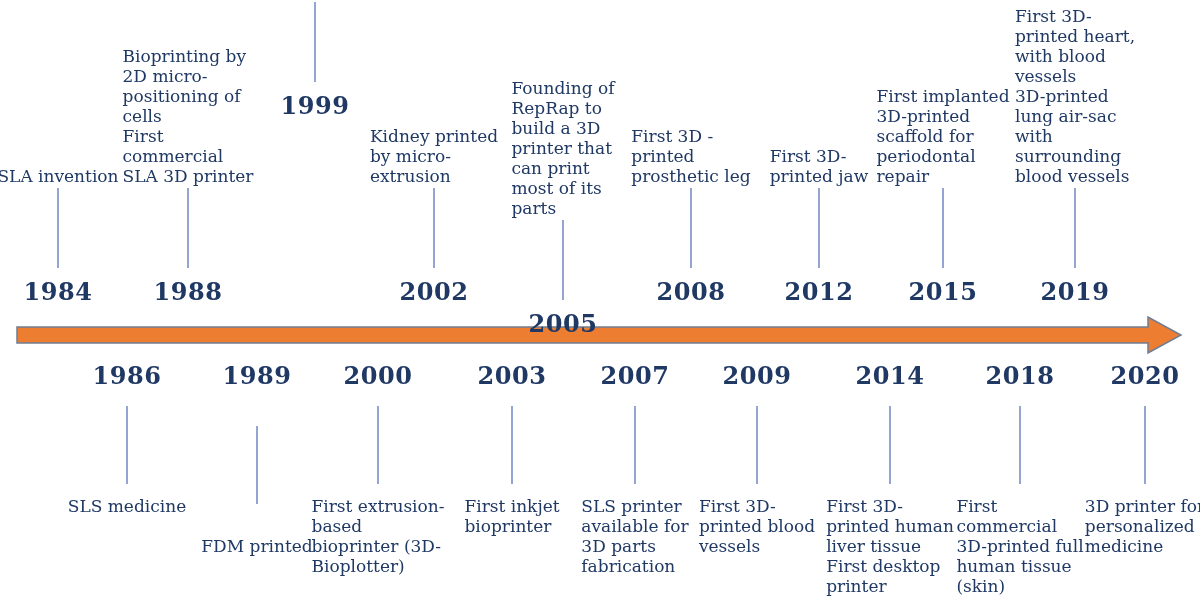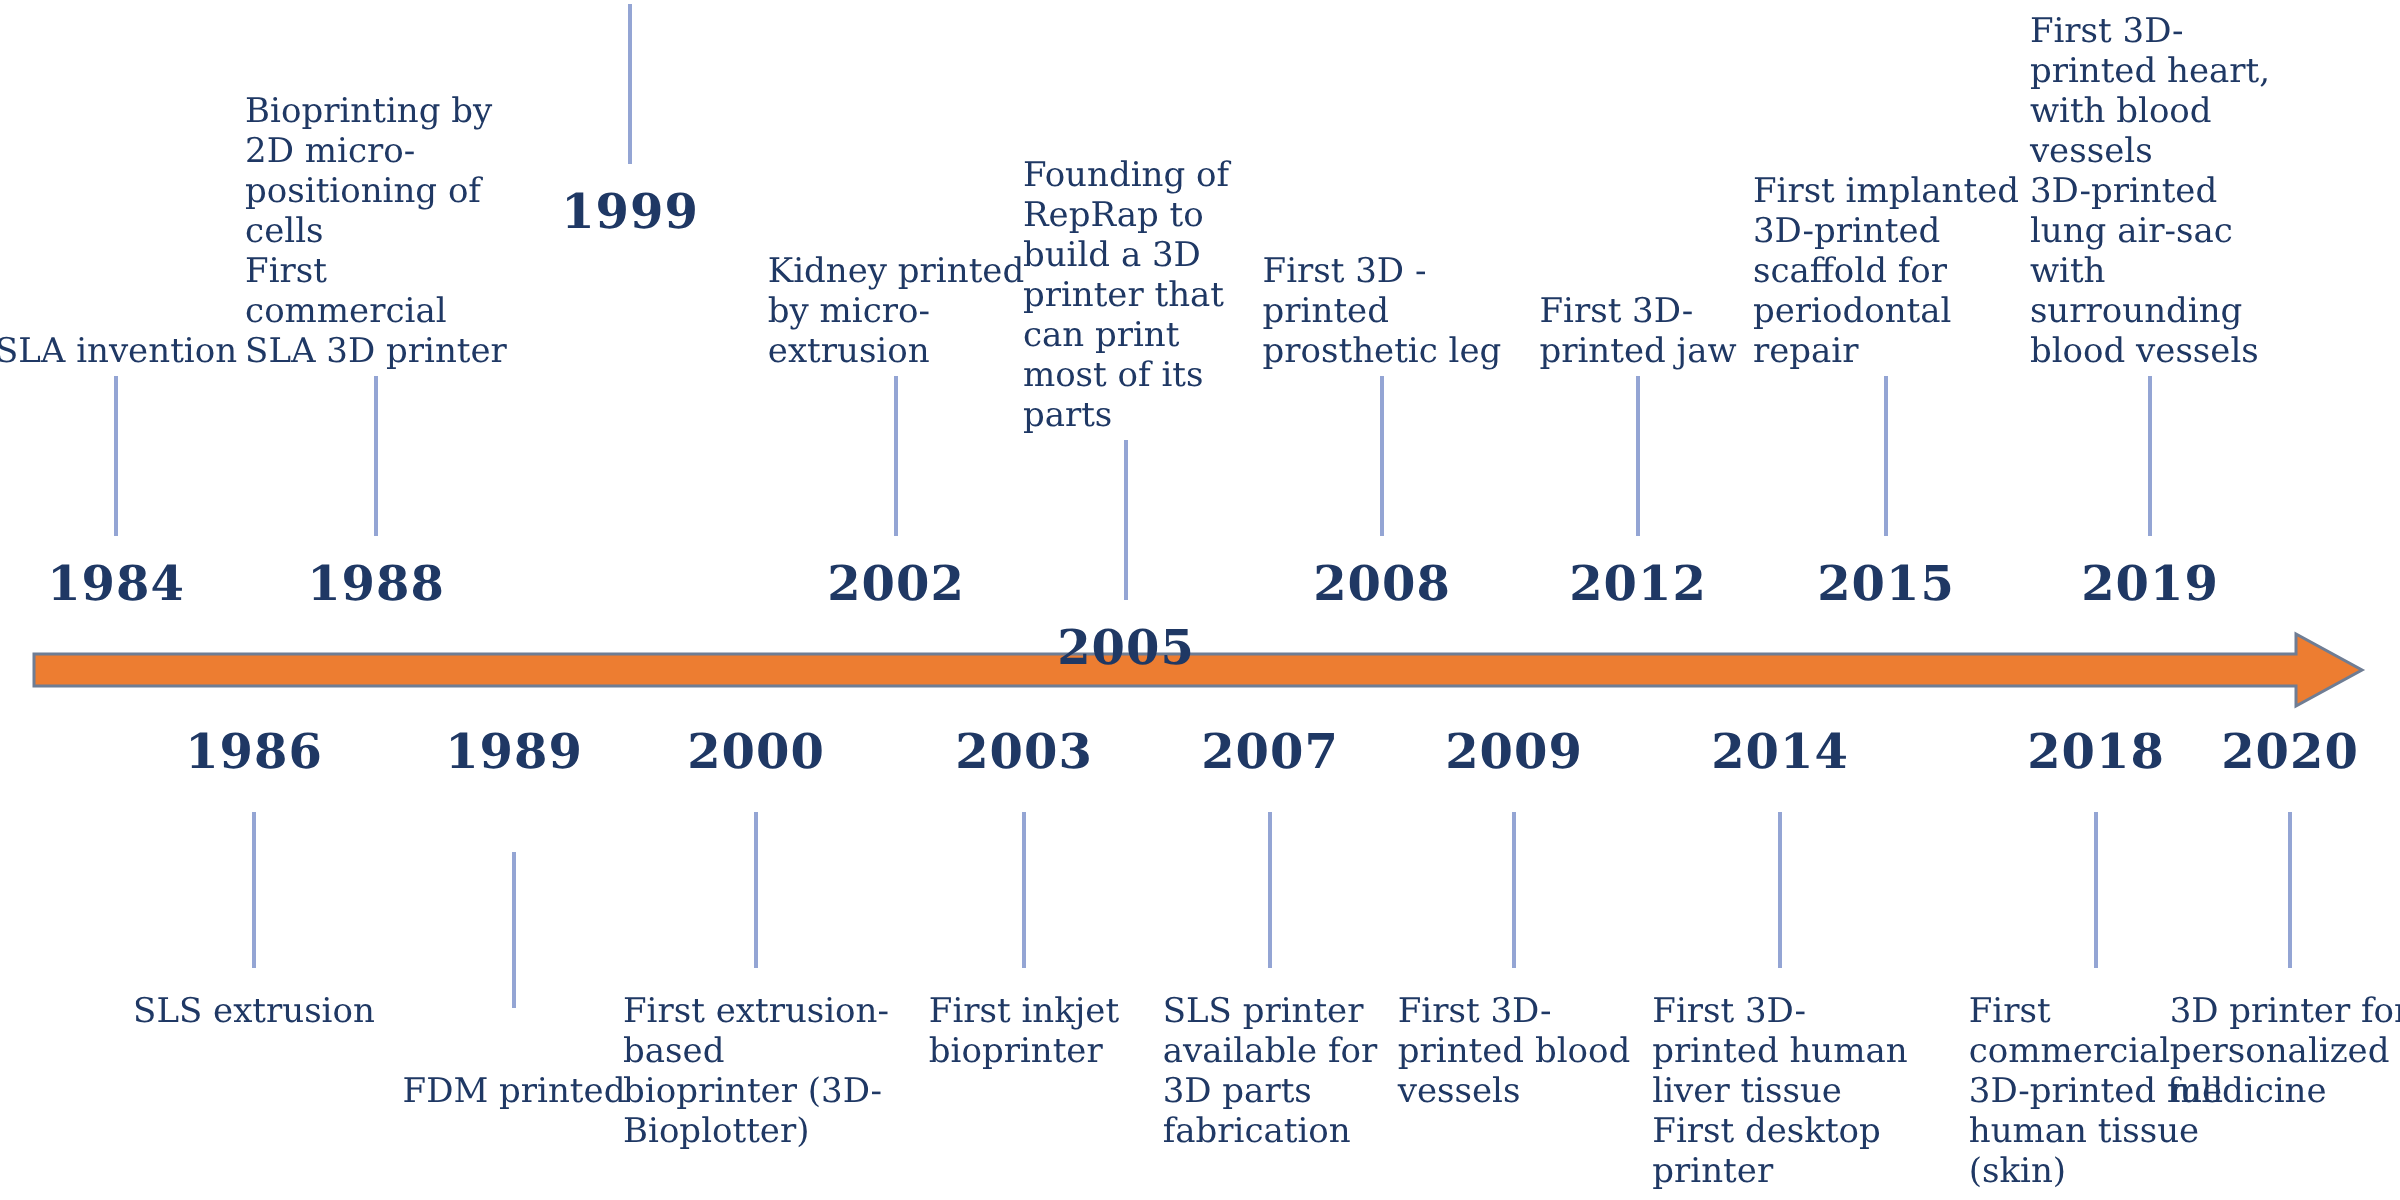--- a/index.html
+++ b/index.html
@@ -78,21 +78,21 @@
 First
 commercial
 SLA 3D printer</div>
         <div class="tick"></div>
         <div class="year">1988</div>
       </div>
       <div class="event top-event" style="left: 315px;">
         <div class="tick"></div>
         <div class="year">1999</div>
       </div>
-      <div class="event top-event" style="left: 448px;">
+      <div class="event top-event" style="left: 434px;">
         <div class="label">Kidney printed
 by micro-
 extrusion</div>
         <div class="tick"></div>
         <div class="year">2002</div>
       </div>
       <div class="event top-event" style="left: 563px; margin-top: 32px;">
         <div class="label">Founding of
 RepRap to
 build a 3D
@@ -134,21 +134,21 @@
 lung air-sac
 with
 surrounding
 blood vessels</div>
         <div class="tick"></div>
         <div class="year">2019</div>
       </div>
       <div class="event bottom-event" style="left: 127px;">
         <div class="year">1986</div>
         <div class="tick"></div>
-        <div class="label">SLS extrusion</div>
+        <div class="label">SLS medicine</div>
       </div>
       <div class="event bottom-event" style="left: 257px; gap: 20px;">
         <div class="year">1989</div>
         <div class="tick"></div>
         <div class="label">FDM printed</div>
       </div>
       <div class="event bottom-event" style="left: 378px;">
         <div class="year">2000</div>
         <div class="tick"></div>
         <div class="label">First extrusion-
@@ -179,21 +179,21 @@
       </div>
       <div class="event bottom-event" style="left: 890px;">
         <div class="year">2014</div>
         <div class="tick"></div>
         <div class="label">First 3D-
 printed human
 liver tissue
 First desktop
 printer</div>
       </div>
-      <div class="event bottom-event" style="left: 1048px;">
+      <div class="event bottom-event" style="left: 1020px;">
         <div class="year">2018</div>
         <div class="tick"></div>
         <div class="label">First
 commercial
 3D-printed full
 human tissue
 (skin)</div>
       </div>
       <div class="event bottom-event" style="left: 1145px;">
         <div class="year">2020</div>

